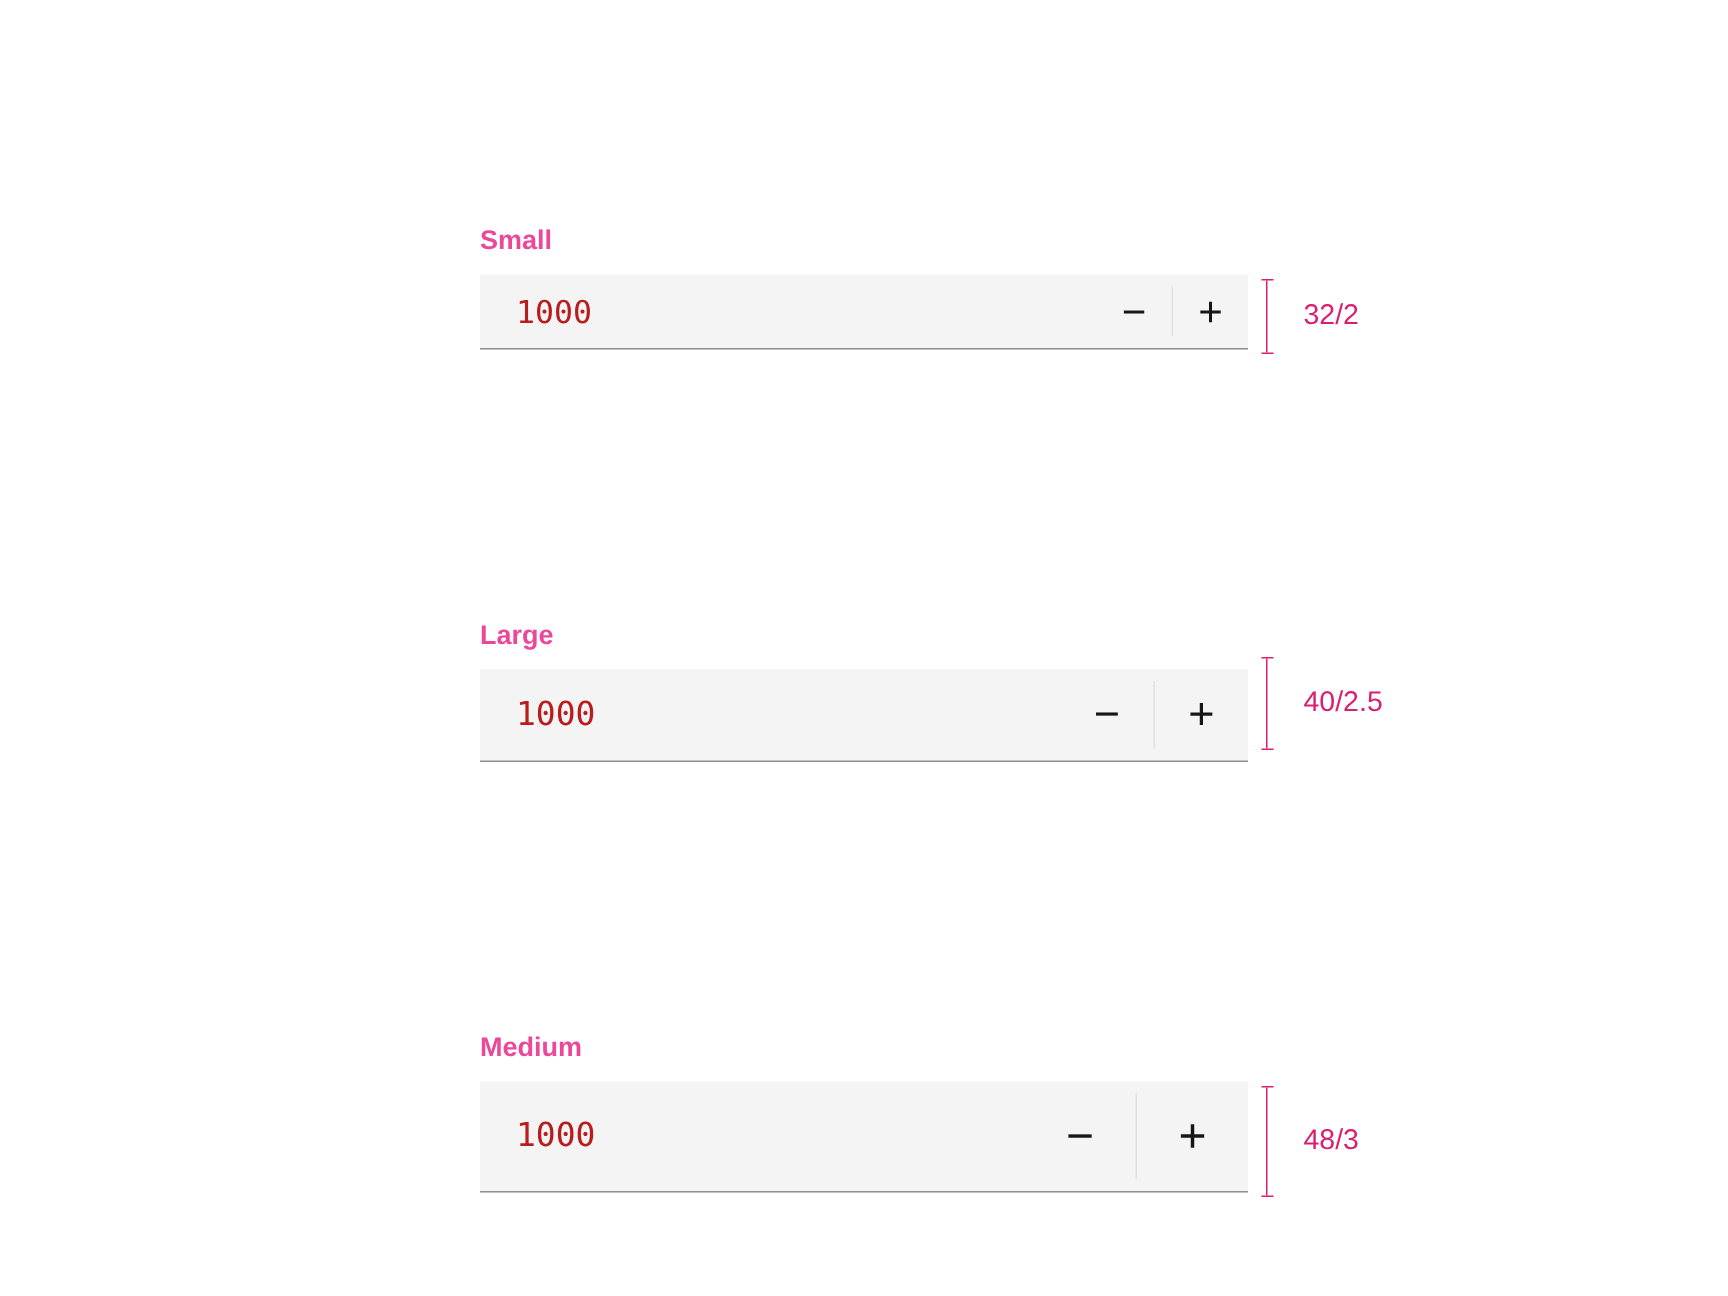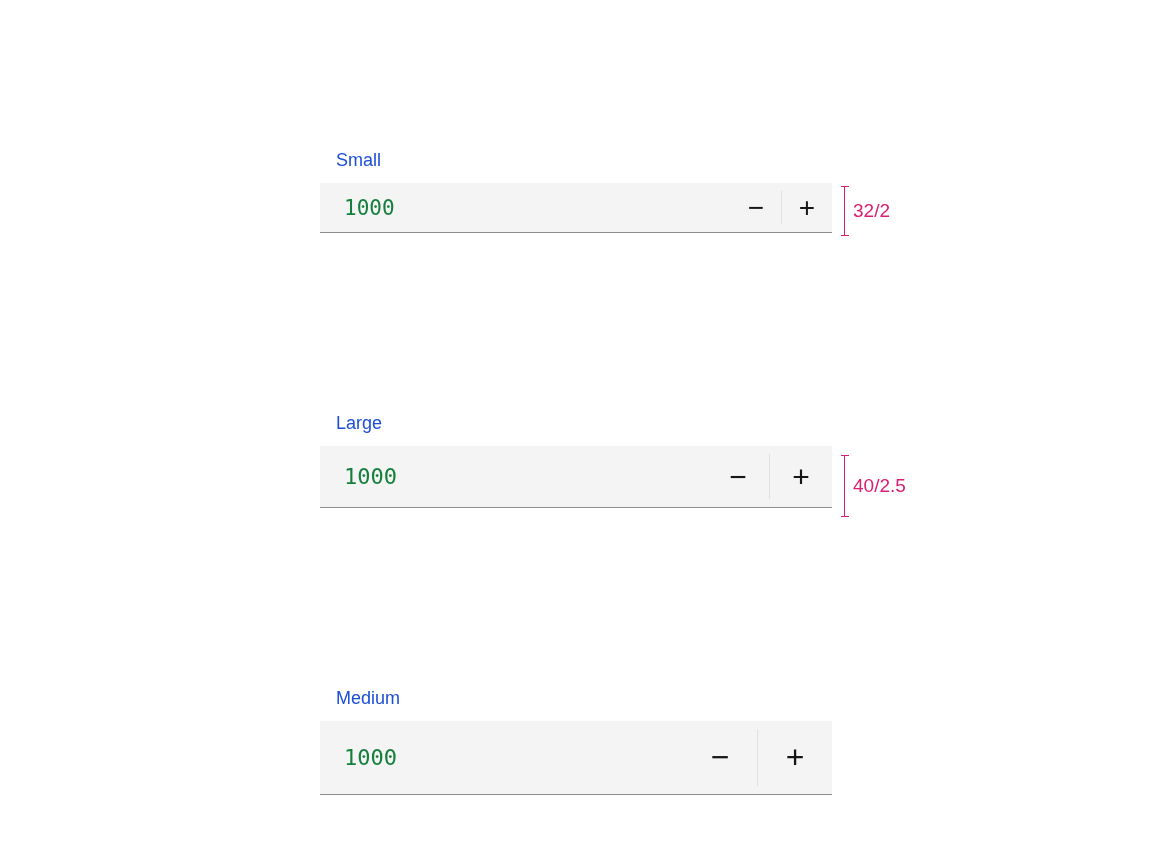--- a/index.html
+++ b/index.html
@@ -17,41 +17,40 @@
     .container {
       position: absolute;
       left: 320px;
       top: 150px;
     }
     .variant-group {
       margin-bottom: 180px;
       position: relative;
     }
     .variant-label {
-      color: #1d4ed8;
+      color: #ec4899;
       font-size: 18px;
-      font-weight: 400;
+      font-weight: 700;
       margin-bottom: 12px;
-      margin-left: 16px;
     }
     .stepper {
       display: flex;
       align-items: stretch;
       background: #f4f4f4;
       border-bottom: 1px solid #8d8d8d;
       width: 512px;
       position: relative;
     }
     .stepper-value {
       flex: 1;
       display: flex;
       align-items: center;
       padding-left: 24px;
       font-family: "SFMono-Regular", Menlo, Consolas, monospace;
-      color: #15803d;
+      color: #b91c1c;
     }
     .stepper-controls {
       display: flex;
       align-items: stretch;
     }
     .stepper-btn {
       display: flex;
       align-items: center;
       justify-content: center;
       cursor: pointer;
@@ -88,27 +87,27 @@
     .dimension-bracket::after {
       content: "";
       position: absolute;
       left: 3px;
       top: 0;
       bottom: 0;
       width: 1px;
       background: #da1e72;
     }
     .dimension-text {
-      margin-left: 4px;
+      margin-left: 20px;
       font-size: 19px;
       font-weight: 400;
     }
     .dim-small { top: 36px; }
     .dim-small .dimension-bracket { height: 50px; }
-    .dim-medium { top: 42px; }
+    .dim-medium { top: 25px; }
     .dim-medium .dimension-bracket { height: 62px; }
     .dim-large { top: 36px; }
     .dim-large .dimension-bracket { height: 74px; }
   </style>
 </head>
 <body>
 
 <div class="container">
 
   <div class="variant-group">
@@ -158,15 +157,19 @@
       <div class="stepper-controls">
         <div class="stepper-btn">
           <span>−</span>
         </div>
         <div class="stepper-divider"></div>
         <div class="stepper-btn">
           <span>+</span>
         </div>
       </div>
     </div>
+    <div class="dimension-marker dim-large">
+      <div class="dimension-bracket"></div>
+      <div class="dimension-text">48/3</div>
+    </div>
   </div>
 
 </div>
 
 </body></html>

